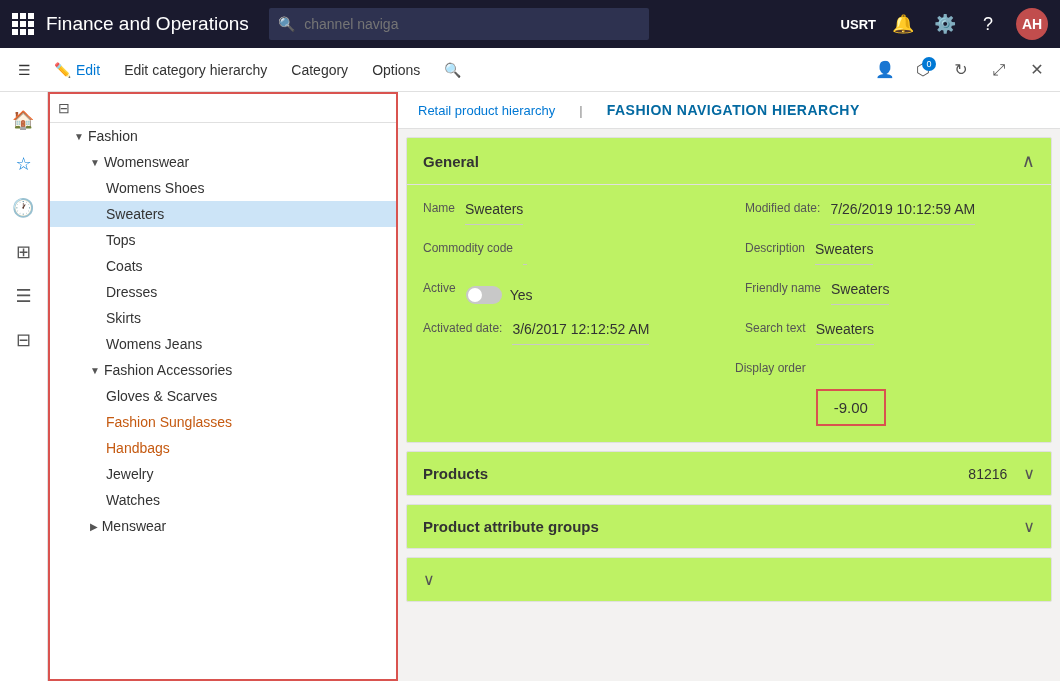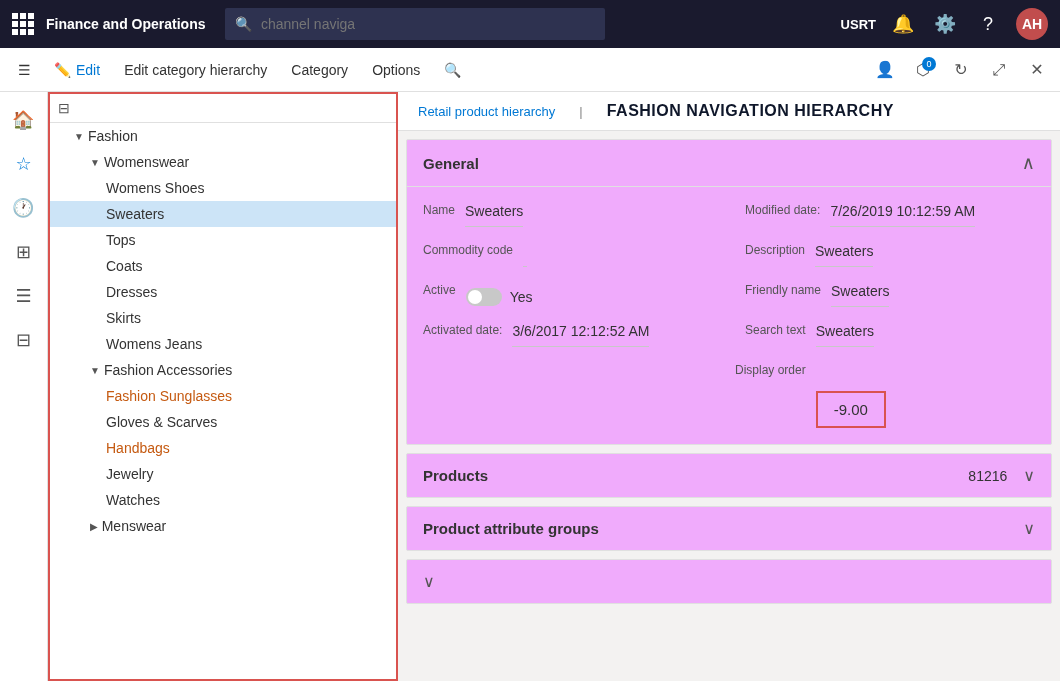--- a/index.html
+++ b/index.html
@@ -23,22 +23,22 @@
       cursor: pointer;
     }
     .top-bar-waffle span {
       background: white;
       display: block;
       width: 6px;
       height: 6px;
     }
     .top-bar-title {
       color: white;
-      font-size: 14px;
-      font-weight: 700;
+      font-size: 19px;
+      font-weight: 400;
       margin-right: 8px;
     }
     .top-bar-search {
       flex: 1;
       max-width: 380px;
       background: #2e3250;
       border: none;
       border-radius: 2px;
       height: 32px;
       display: flex;
@@ -215,24 +215,24 @@
       padding: 10px 20px;
       font-size: 13px;
       color: #555;
       border-bottom: 1px solid #e0e0e0;
       display: flex;
       align-items: center;
       gap: 24px;
     }
     .breadcrumb-link { color: #0078d4; cursor: pointer; }
     .breadcrumb-sep { color: #888; }
-    .breadcrumb-current { font-weight: 600; color: #0f172a; letter-spacing: 0.5px; font-size: 16px; text-transform: uppercase; }
+    .breadcrumb-current { font-weight: 600; color: #0369a1; letter-spacing: 0.5px; font-size: 14px; text-transform: uppercase; }
 
     .section-card {
-      background: #f0abfc;
+      background: #bef264;
       margin: 8px;
       border: 1px solid #e0e0e0;
       border-radius: 2px;
     }
     .section-header {
       display: flex;
       align-items: center;
       justify-content: space-between;
       padding: 12px 16px;
       cursor: pointer;
@@ -391,25 +391,25 @@
     <div class="tree-item tree-indent-3">
       <span class="tree-item-label">Skirts</span>
     </div>
     <div class="tree-item tree-indent-3">
       <span class="tree-item-label">Womens Jeans</span>
     </div>
     <div class="tree-item tree-indent-2">
       <span class="tree-chevron">▼</span>
       <span class="tree-item-label">Fashion Accessories</span>
     </div>
+    <div class="tree-item tree-indent-3">
+      <span class="tree-item-label">Gloves &amp; Scarves</span>
+    </div>
     <div class="tree-item tree-indent-3 highlighted">
       <span class="tree-item-label">Fashion Sunglasses</span>
-    </div>
-    <div class="tree-item tree-indent-3">
-      <span class="tree-item-label">Gloves &amp; Scarves</span>
     </div>
     <div class="tree-item tree-indent-3 highlighted">
       <span class="tree-item-label">Handbags</span>
     </div>
     <div class="tree-item tree-indent-3">
       <span class="tree-item-label">Jewelry</span>
     </div>
     <div class="tree-item tree-indent-3">
       <span class="tree-item-label">Watches</span>
     </div>

